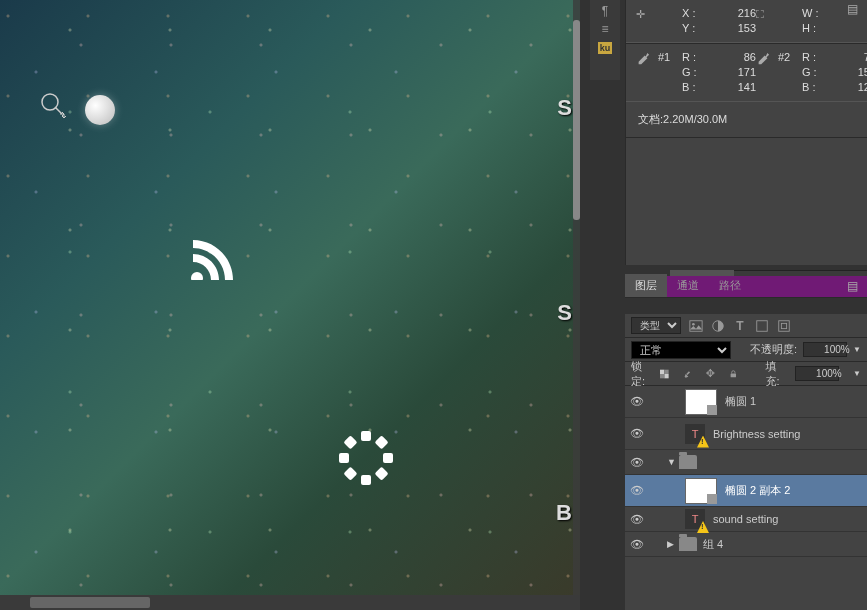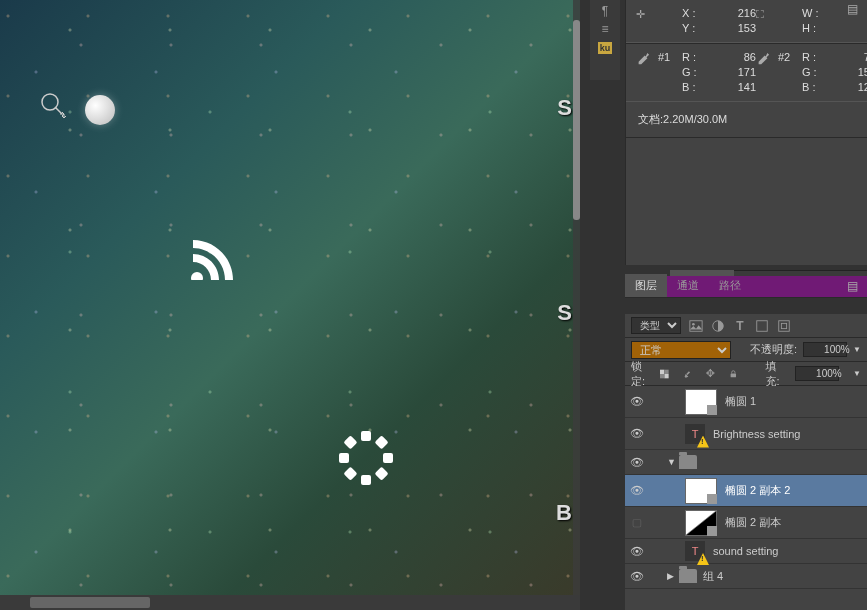--- a/index.html
+++ b/index.html
@@ -29,21 +29,21 @@
 .doc-line { padding: 10px 12px; font-size: 11px; color: #ddd; border-bottom: 1px solid #2a2a2a; }
 .hint { padding: 10px 12px; font-size: 11px; color: #ddd; line-height: 16px; }
 .panel-tabs { position: absolute; left: 625px; top: 270px; right: 0; height: 22px; background: #3a3a3a; display: flex; align-items: center; font-size: 11px; border-top: 1px solid #222; margin-left: 45px; }
 .tab { padding: 4px 10px; color: #999; cursor: pointer; }
 .tab.active { background: #535353; color: #ddd; }
 .sub-tabs { position: absolute; left: 625px; top: 276px; right: 0; height: 22px; background: #701a75; display: flex; align-items: flex-end; font-size: 11px; border-bottom: 1px solid #2a2a2a; }
 .layer-toolbar { position: absolute; left: 625px; top: 314px; right: 0; height: 24px; background: #434343; display: flex; align-items: center; gap: 8px; padding: 0 6px; border-bottom: 1px solid #2a2a2a; }
 .filter-select { background: #333; color: #ccc; border: 1px solid #222; font-size: 10px; padding: 1px 4px; }
 .tb-icon { width: 14px; height: 14px; color: #999; }
 .blend-row { position: absolute; left: 625px; top: 338px; right: 0; height: 24px; background: #434343; display: flex; align-items: center; gap: 6px; padding: 0 6px; font-size: 11px; border-bottom: 1px solid #2a2a2a; }
-.blend-select { background: #a16207; color: #ccc; border: 1px solid #222; font-size: 11px; padding: 1px 4px; width: 100px; }
+.blend-select { background: #000000; color: #ccc; border: 1px solid #222; font-size: 11px; padding: 1px 4px; width: 100px; }
 .pct-box { background: #333; color: #ccc; border: 1px solid #222; font-size: 10px; padding: 1px 20px; width: 44px; text-align: right; }
 .lock-row { position: absolute; left: 625px; top: 362px; right: 0; height: 24px; background: #434343; display: flex; align-items: center; gap: 14px; padding: 0 6px; font-size: 11px; border-bottom: 1px solid #2a2a2a; }
 .layers { position: absolute; left: 625px; top: 386px; right: 0; bottom: 0; background: #434343; overflow: hidden; }
 .layer-row { display: flex; align-items: center; height: 32px; border-bottom: 1px solid #333; font-size: 11px; padding-right: 4px; }
 .layer-row.short { height: 25px; }
 .layer-row.selected { background: #5a7aa0; color: #fff; }
 .eye { width: 24px; text-align: center; color: #ccc; }
 .indent { display: inline-block; }
 .toggle-arrow { width: 10px; font-size: 9px; color: #ccc; margin-right: 2px; }
 .thumb { width: 32px; height: 26px; background: #fff; border: 1px solid #666; margin-right: 8px; position: relative; flex-shrink: 0; }
@@ -262,28 +262,20 @@
 
   <div class="layer-row selected">
     <span class="eye">👁</span>
     <span class="indent" style="width:36px"></span>
     <span class="thumb">
         <span class="thumb-corner"></span>
       </span>
     <span class="layer-name">椭圆 2 副本 2</span>
   </div>
 
-  <div class="layer-row">
-    <span class="eye" style="opacity:.2">▢</span>
-    <span class="indent" style="width:36px"></span>
-    <span class="thumb mask">
-        <span class="thumb-corner"></span>
-      </span>
-    <span class="layer-name">椭圆 2 副本</span>
-  </div>
 
   <div class="layer-row short">
     <span class="eye">👁</span>
     <span class="indent" style="width:36px"></span>
     <span class="thumb ps-icon">
         <span style="color:#e88;font-size:11px">T</span>
         <span class="warn-badge"></span>
       </span>
     <span class="layer-name">sound setting</span>
   </div>

